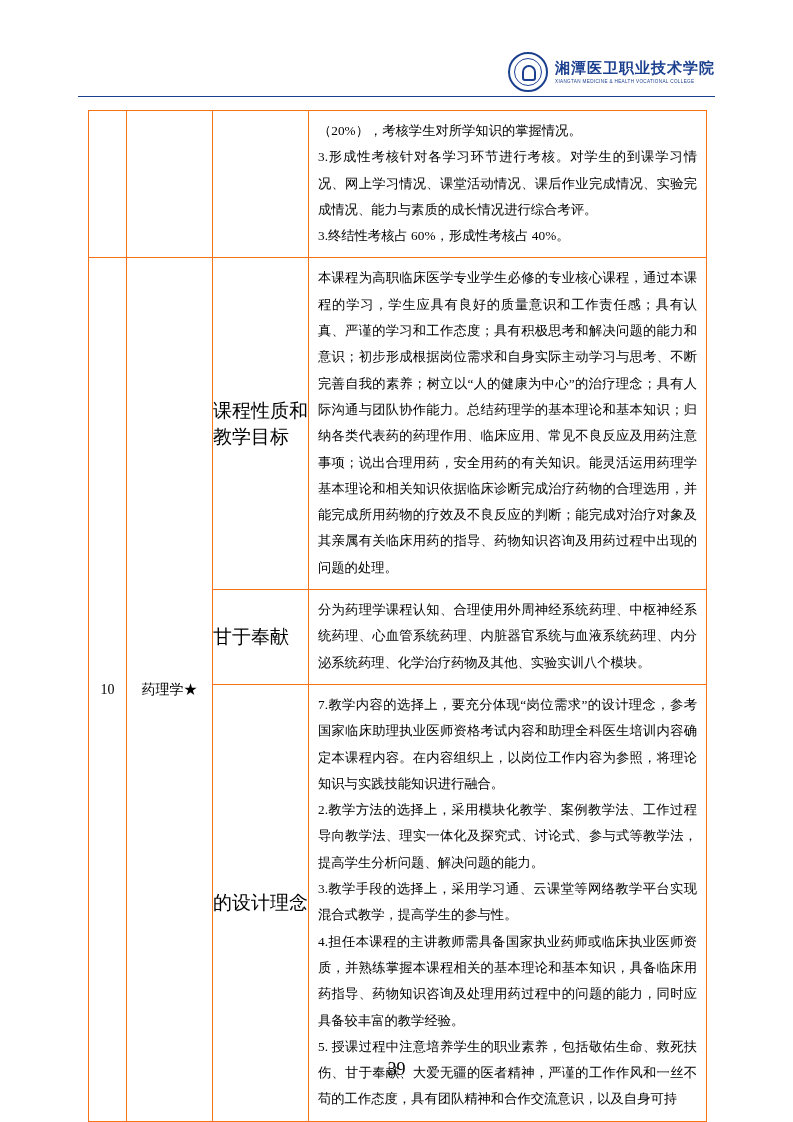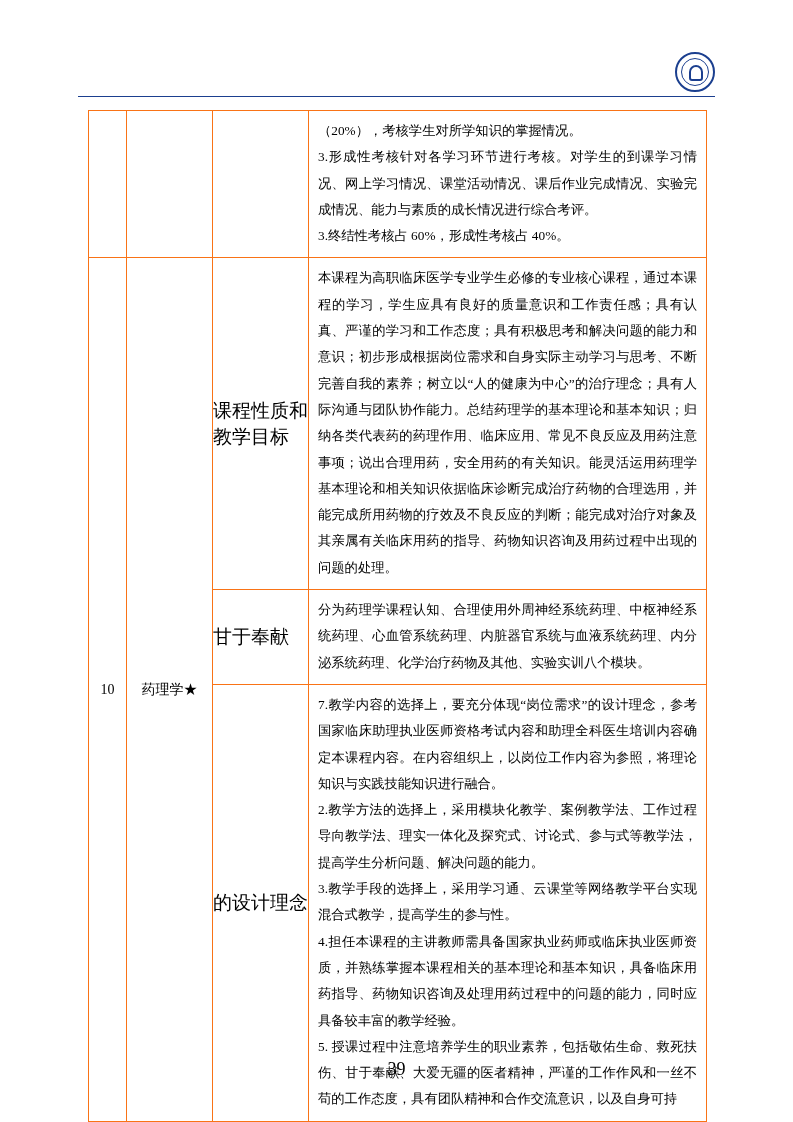--- a/index.html
+++ b/index.html
@@ -141,20 +141,24 @@
     font-family: "Liberation Serif", "DejaVu Serif", serif;
   }
 </style>
 </head>
 <body>
 
 <div class="page">
 
   <div class="logo-wrap">
     <div class="logo-seal"></div>
+    <div class="logo-text">
+      <div class="logo-cn">湘潭医卫职业技术学院</div>
+      <div class="logo-en">XIANGTAN MEDICINE &amp; HEALTH VOCATIONAL COLLEGE</div>
+    </div>
   </div>
   <div class="logo-rule"></div>
 
   <table class="doc-table">
     <colgroup>
       <col class="col-num">
       <col class="col-name">
       <col class="col-label">
       <col class="col-body">
     </colgroup>

